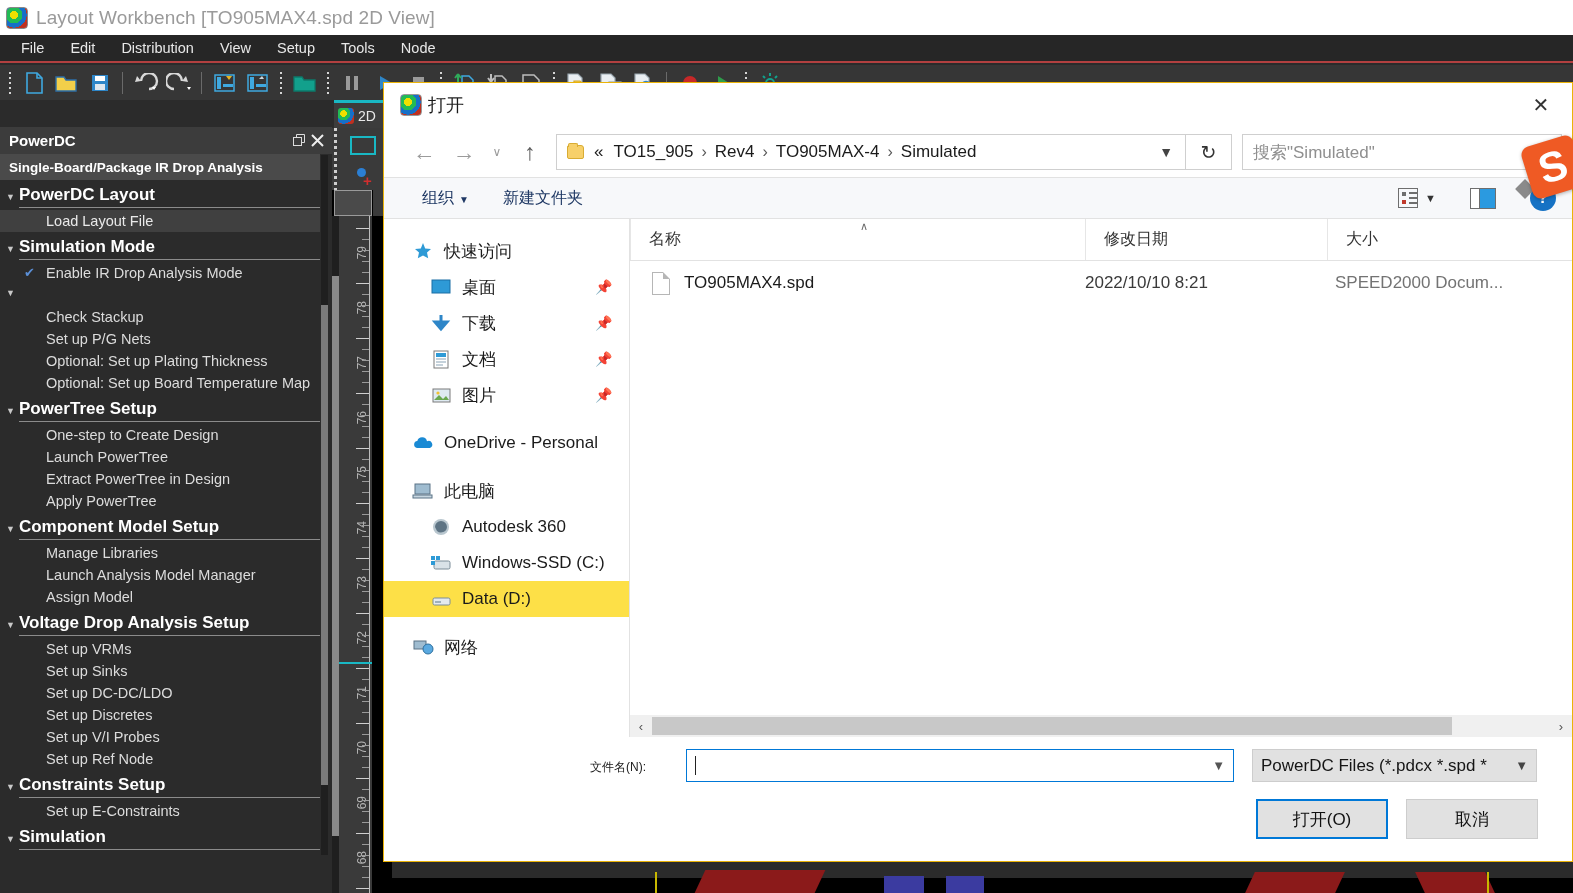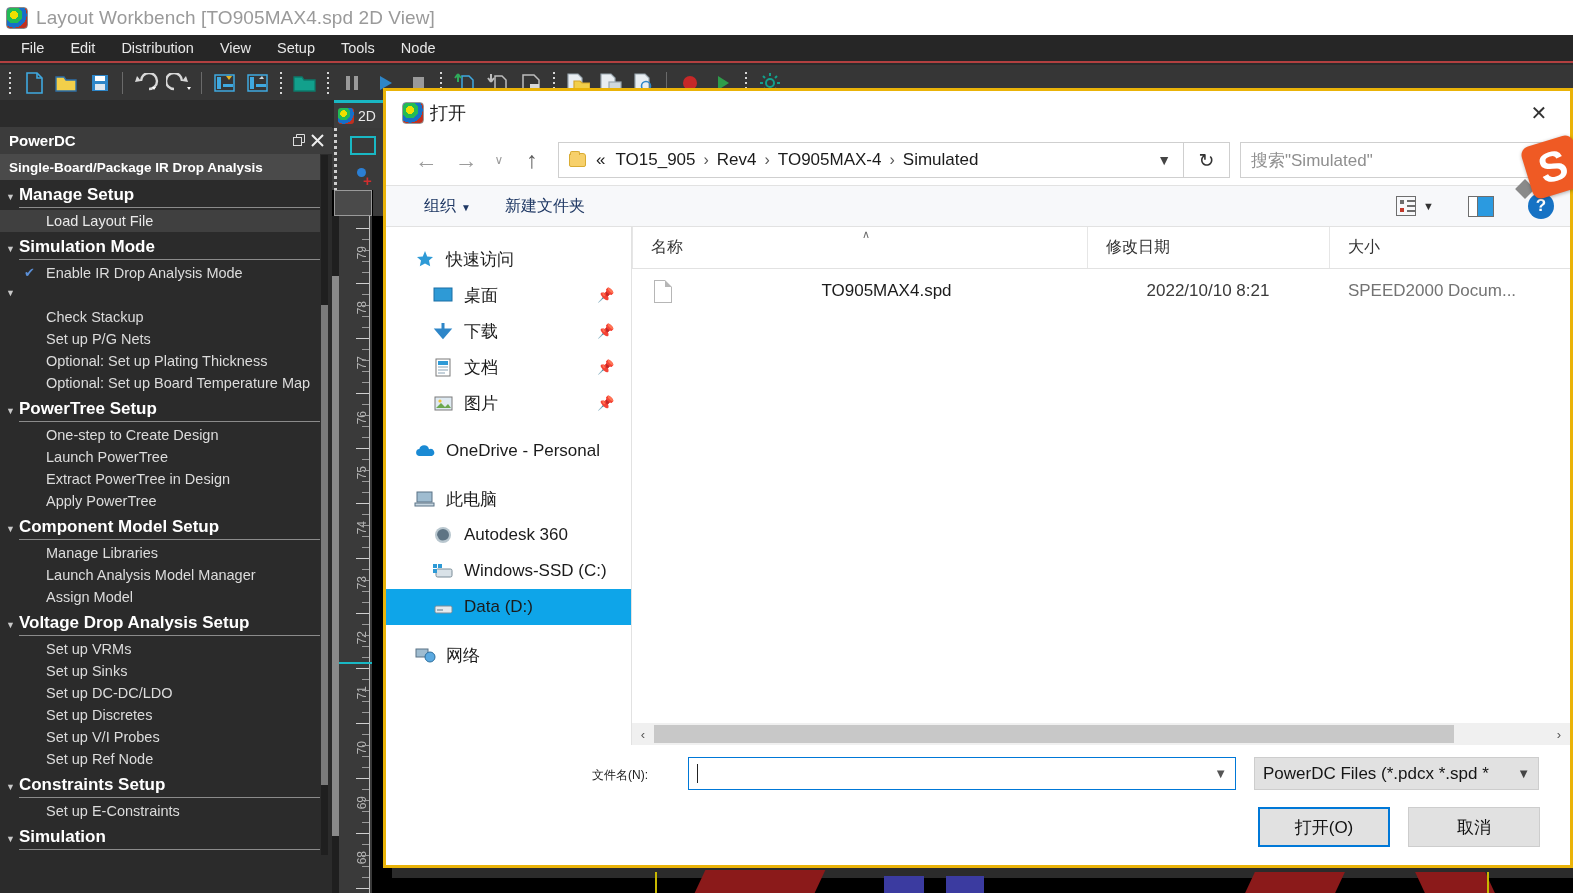--- a/index.html
+++ b/index.html
@@ -113,22 +113,22 @@
   .rnum {
     position: absolute; right: 17px; color: #b5b5b5; font-size: 12px;
     transform: rotate(-90deg); transform-origin: right top; white-space: nowrap;
   }
   .ruler-cyan { position: absolute; left: 0; width: 38px; height: 2px; background: #19b8c4; }
   .v2d-left-scroll { position: absolute; left: 0; top: 116px; width: 7px; height: 680px; background: #1f1f1f; }
   .v2d-left-scroll i { position:absolute; left:0; top: 60px; width: 7px; height: 560px; background: #8a8a8a; display:block; }
 
   
   .dlg {
-    position: absolute; left: 383px; top: 88px; width: 1190px; height: 780px;
-    background: #ffffff; border: 3px solid #eab308; overflow: hidden;
+    position: absolute; left: 383px; top: 82px; width: 1190px; height: 780px;
+    background: #ffffff; border: 1px solid #eab308; overflow: hidden;
   }
   .dlg-title { height: 44px; display: flex; align-items: center; padding: 0 8px 0 16px; }
   .dlg-icon {
     width: 22px; height: 22px; border-radius: 4px; margin-right: 6px;
     background: radial-gradient(circle at 35% 35%, #f0e000 0 22%, #22bb55 23% 45%, #1670c8 46% 68%, #c03020 69% 100%);
     border: 1px solid #999;
   }
   .dlg-title-text { font-size: 18px; color: #1a1a1a; flex: 1; }
   .dlg-close { width: 46px; height: 30px; display: flex; align-items: center; justify-content: center;
                color: #333; font-size: 20px; font-weight: 300; }
@@ -177,21 +177,21 @@
   .pane-ic { width: 26px; height: 21px; border: 1px solid #6e6e6e; display: flex; }
   .pane-ic i { display:block; width: 9px; background: #fff; border-right: 1px solid #6e6e6e; }
   .pane-ic b { display:block; flex:1; background: #2b9ae0; }
   .help-ic { width: 26px; height: 26px; border-radius: 50%; background: #1672c4; color: #fff;
              display: flex; align-items: center; justify-content: center; font-size: 17px; font-weight: bold; }
 
   .dlg-body { display: flex; height: 518px; }
   .navpane { width: 246px; border-right: 1px solid #e2e2e2; padding-top: 14px; }
   .nrow { height: 36px; display: flex; align-items: center; padding-left: 28px; gap: 10px; }
   .nrow.indent { padding-left: 46px; }
-  .nrow.sel { background: #0ea5e9; }
+  .nrow.sel { background: #fde047; }
   .nrow .lab { font-size: 17px; color: #1b1b1b; white-space: nowrap; }
   .nrow .pin { margin-left: auto; margin-right: 16px; color: #8a8a8a; font-size: 14px; }
   .nico { width: 22px; height: 20px; position: relative; flex: 0 0 auto; }
 
   .filepane { flex: 1; display: flex; flex-direction: column; min-width: 0; }
   .colhead { height: 42px; display: flex; border-bottom: 1px solid #e2e2e2; align-items: center; position: relative; }
   .colhead .sortmark { position: absolute; left: 230px; top: 1px; color: #6a6a6a; font-size: 11px; }
   .col { font-size: 16px; color: #333; padding-left: 18px; display: flex; align-items: center; height: 100%;
          border-left: 1px solid #e6e6e6; }
   .col:first-child { border-left: none; }
@@ -200,21 +200,21 @@
   .c-type { width: 190px; }
   .c-size { flex: 1; }
   .flist { flex: 1; }
   .frow { height: 44px; display: flex; align-items: center; }
   .fileico {
     width: 18px; height: 23px; margin-left: 22px; margin-right: 14px; background: #fff;
     border: 1px solid #b6b6b6; position: relative; flex: 0 0 auto;
   }
   .fileico::after { content:""; position:absolute; right:-1px; top:-1px; border-width:0 7px 7px 0;
                     border-style: solid; border-color: #fff #fff #b6b6b6 #b6b6b6; }
-  .fcell { font-size: 17px; color: #1b1b1b; white-space: nowrap; overflow: hidden; text-align: center; }
+  .fcell { font-size: 17px; color: #1b1b1b; white-space: nowrap; overflow: hidden; }
   .f-name { width: 401px; }
   .f-date { width: 242px; color: #3a3a3a; }
   .f-type { width: 190px; color: #737373; margin-left: 8px; }
   .hscroll { height: 22px; background: #f0f0f0; display: flex; align-items: center; }
   .hs-arrow { width: 22px; text-align: center; color: #555; font-size: 13px; }
   .hs-track { flex: 1; height: 18px; background: #f0f0f0; position: relative; }
   .hs-thumb { position: absolute; left: 0; top: 0; width: 800px; height: 18px; background: #c8c8c8; }
 
   .dlg-foot { height: 170px; background: #ffffff; position: relative; }
   .fn-label { position: absolute; left: 206px; top: 22px; font-size: 12px; color: #1b1b1b; }
@@ -425,21 +425,21 @@
             <path d="M1 1l11 11M12 1L1 12" stroke="#eee" stroke-width="2"></path>
           </svg>
       </div>
     </div>
     <div class="dock-sub">Single-Board/Package IR Drop Analysis</div>
 
     <div class="tree">
 
       <div class="grp">
         <div class="grp-arrow">▼</div>
-        <div class="grp-label">Manage Setup</div>
+        <div class="grp-label">PowerDC Layout</div>
       </div>
       <div class="leaf sel">Load Layout File</div>
 
       <div class="grp">
         <div class="grp-arrow">▼</div>
         <div class="grp-label">Simulation Mode</div>
       </div>
       <div class="leaf checked">Enable IR Drop Analysis Mode</div>
 
       <div class="grp">

